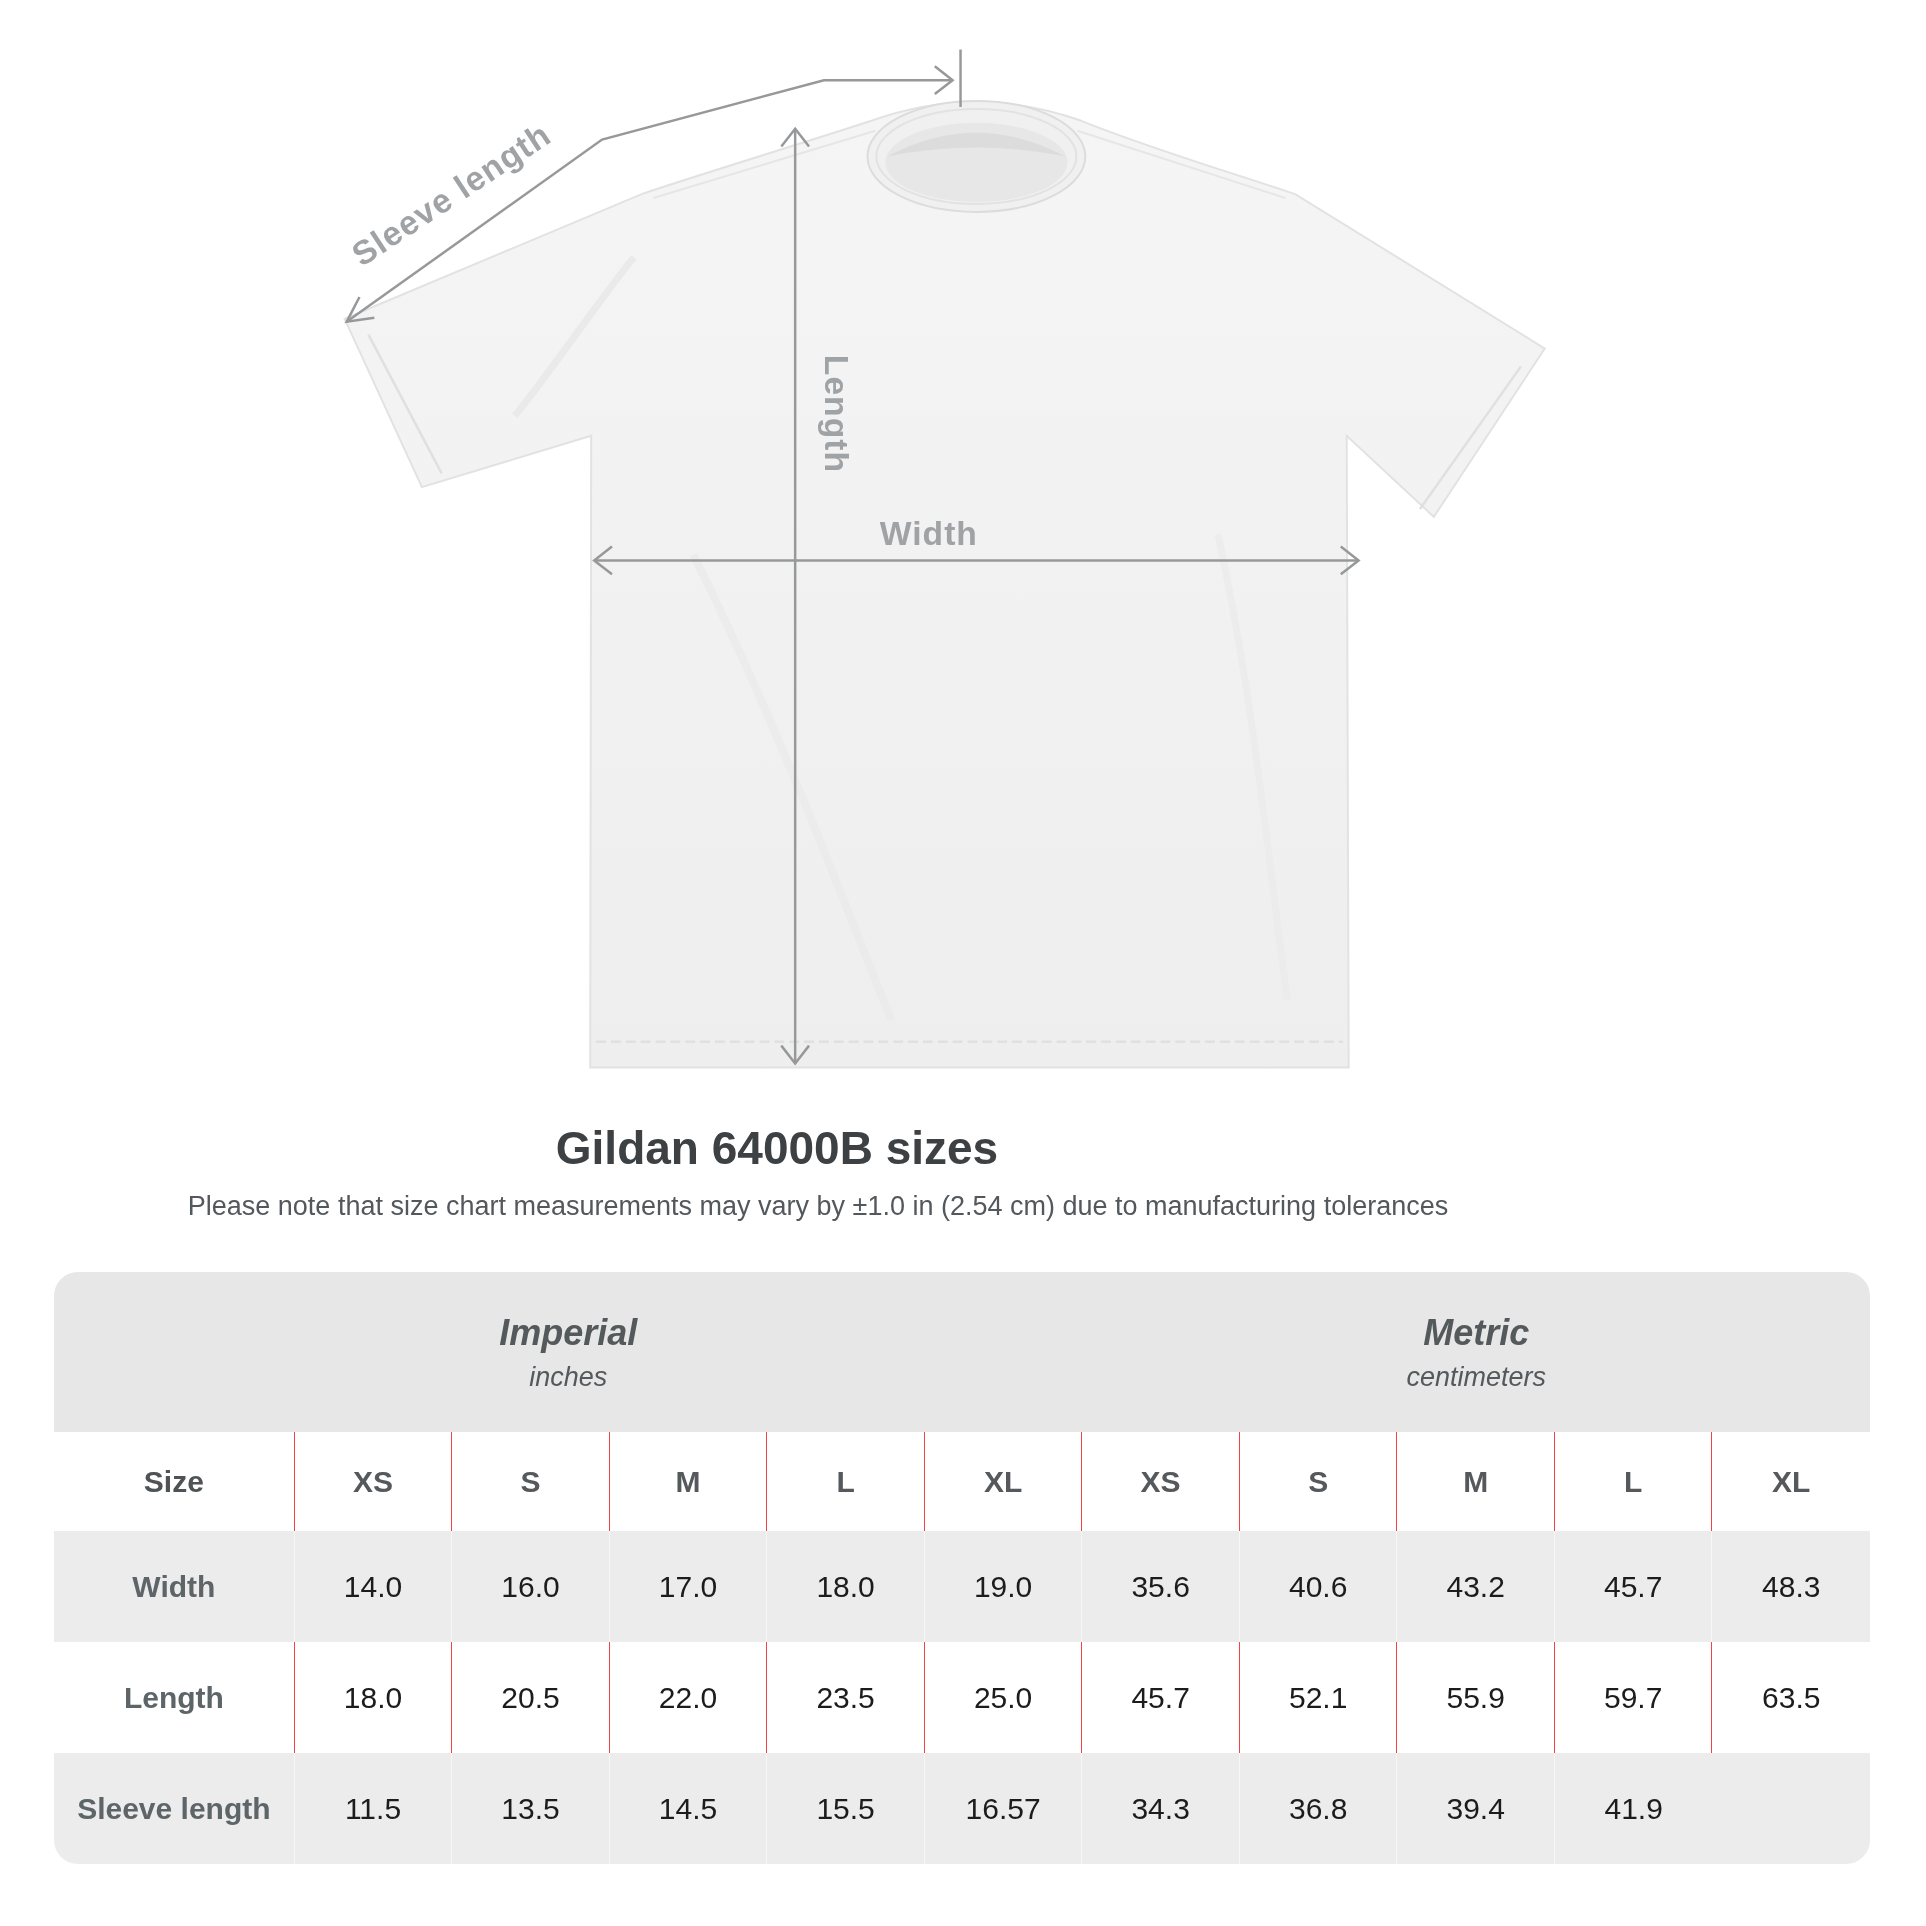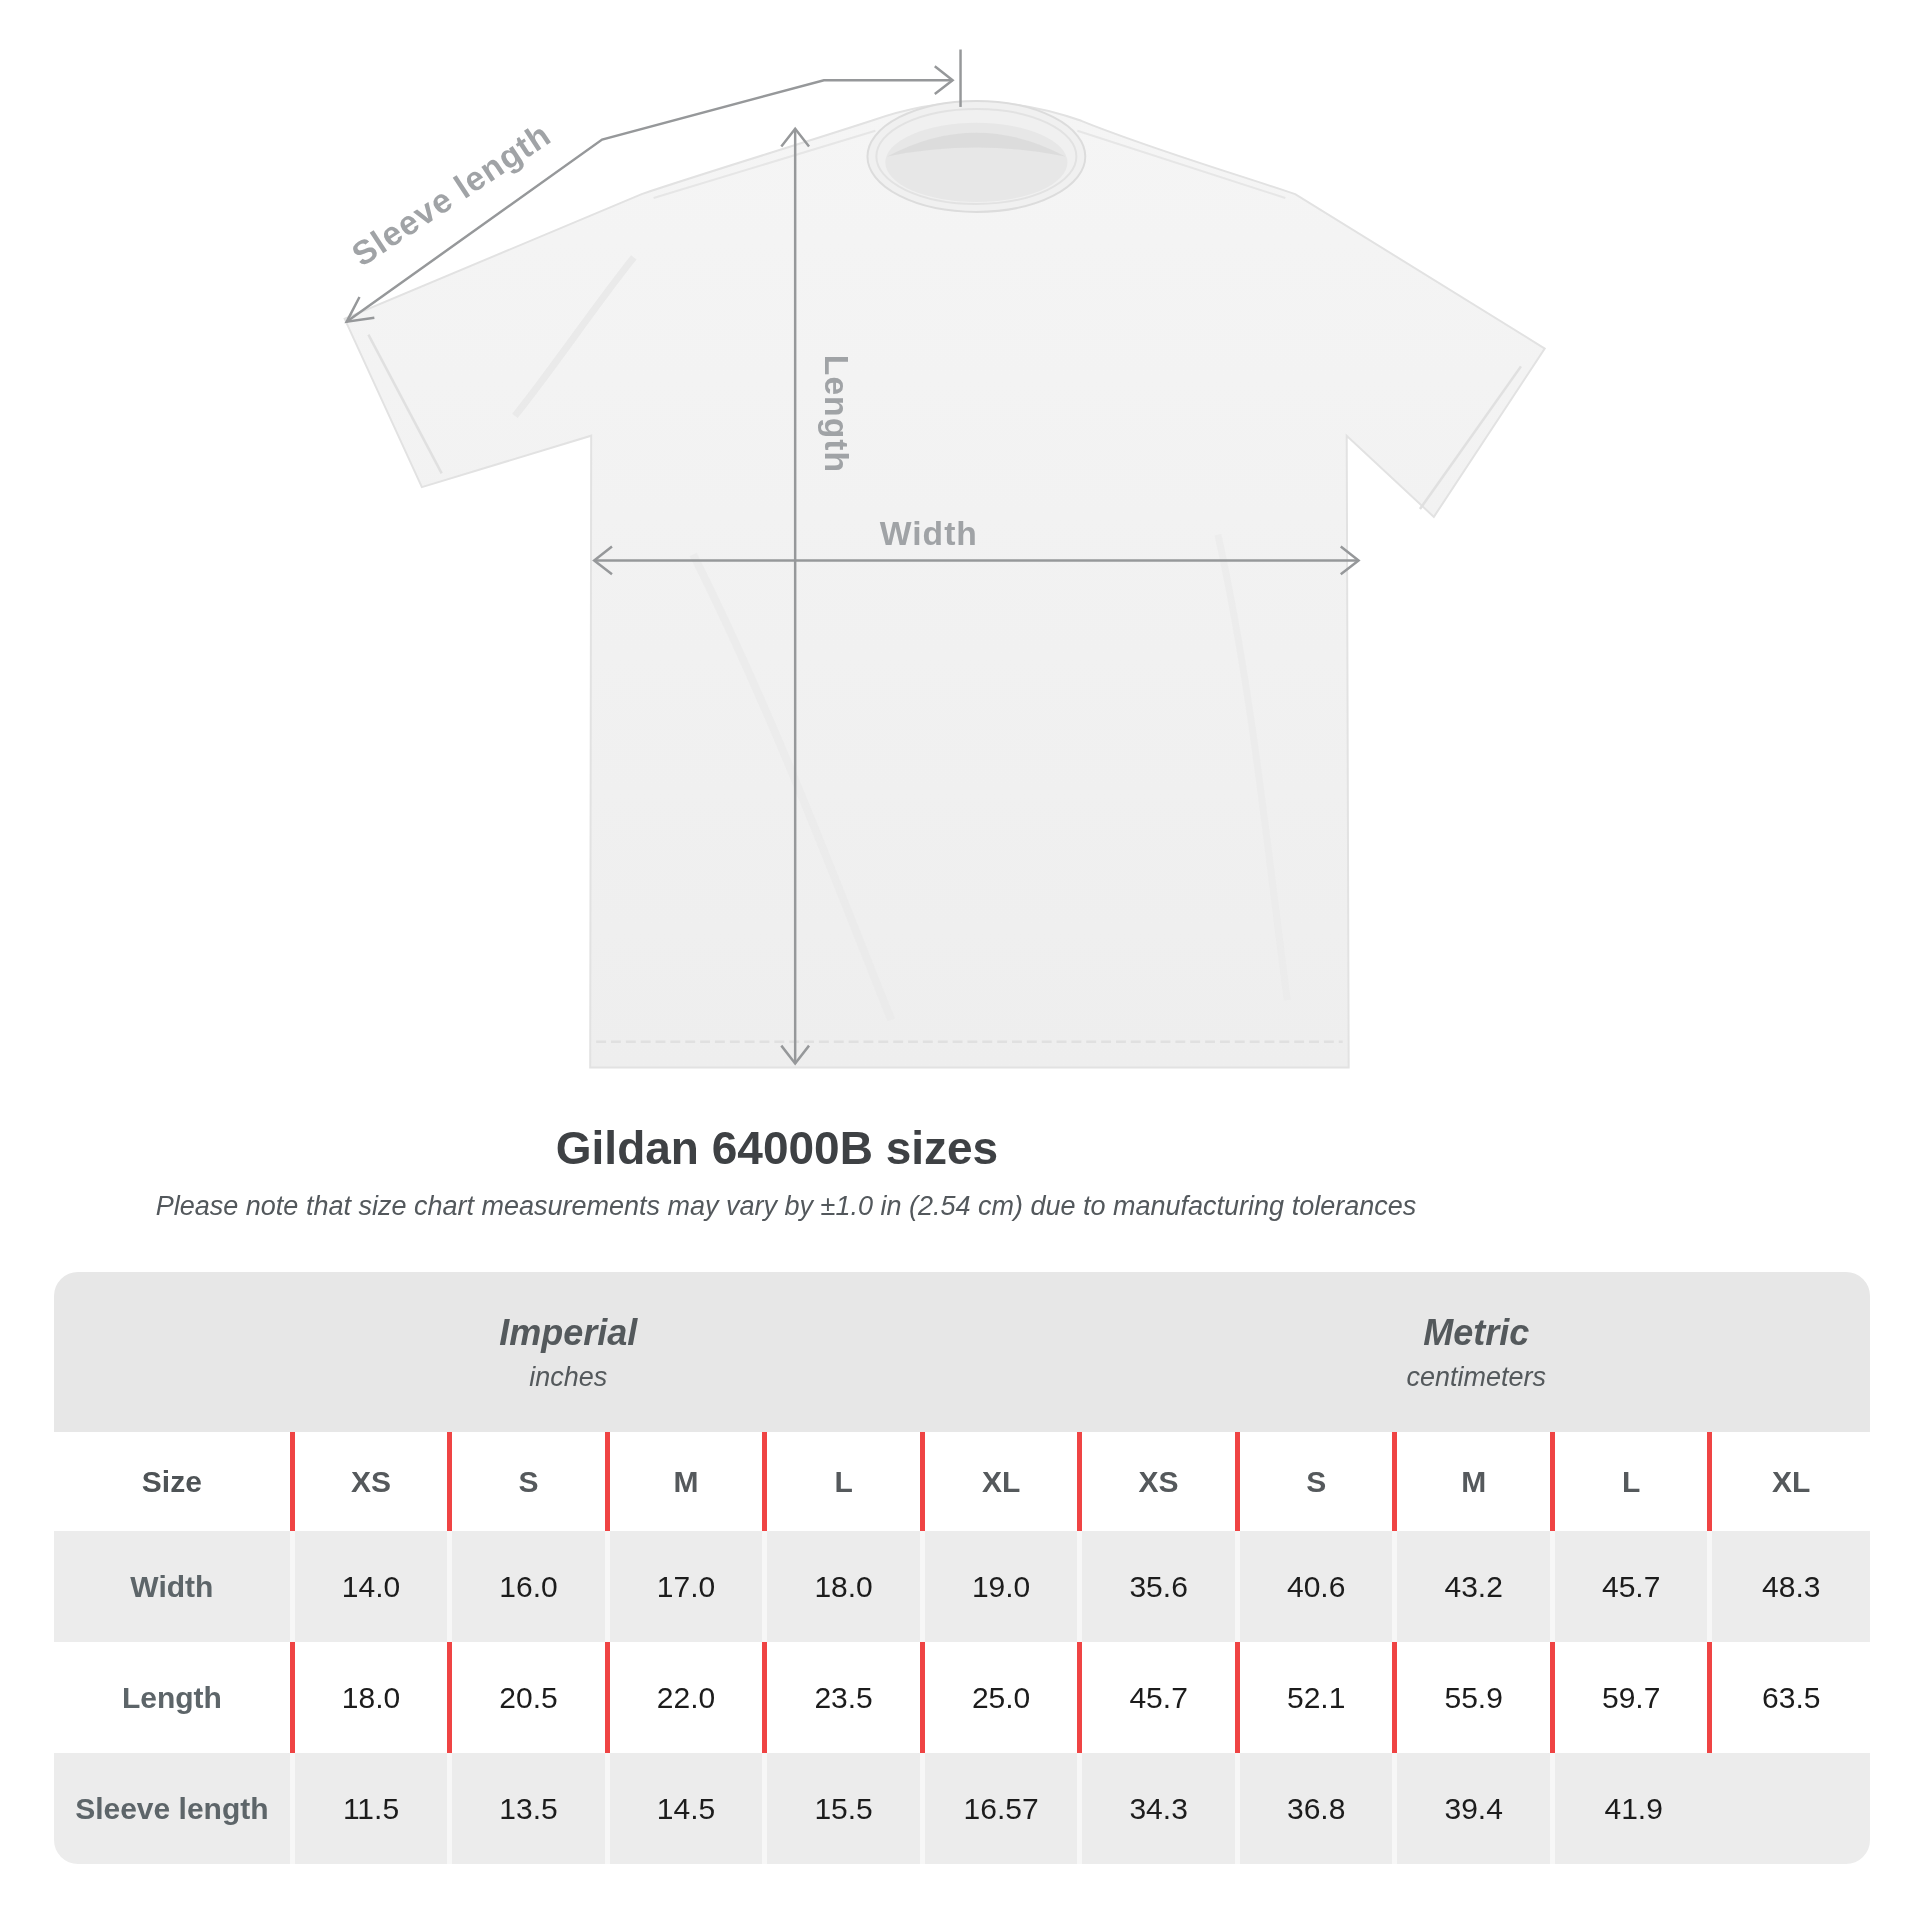--- a/index.html
+++ b/index.html
@@ -22,21 +22,21 @@
 
   
   .title{
     position:absolute;top:1121px;left:0;width:1554px;
     text-align:center;
     font-size:46px;font-weight:bold;color:#3e4144;
   }
   .subtitle{
     position:absolute;top:1191px;left:0;width:1572px;
     text-align:center;
-    font-size:27px;font-style:italic;color:#53585c;
+    font-size:27px;color:#53585c;padding-left:32px;
   }
 
   
   .size-table{
     position:absolute;top:1272px;left:54px;right:57px;
     border-radius:24px;
     overflow:hidden;
     background:#ffffff;
   }
   .row{
@@ -54,21 +54,21 @@
   .band-unit{font-size:27px;font-style:italic;color:#54595c;}
 
   .header{height:99px;background:#ffffff;}
   .data{height:111px;}
   .shaded{background:#ececec;}
   .plain{background:#ffffff;}
 
   .cell{
     display:flex;align-items:center;justify-content:center;
     font-size:30px;color:#1c1c1c;
-    border-right:5px solid #ef4444;
+    border-right:1px solid #ef4444;
   }
   .cell:last-child{border-right:none;}
   .shaded .cell{border-right-color:#f7f7f7;}
   .cell.size-h{font-weight:bold;color:#4e5356;}
   .cell.size{font-weight:bold;color:#55595c;}
   .cell.label{font-weight:bold;color:#5d6569;}
 </style>
 </head>
 <body>
 

